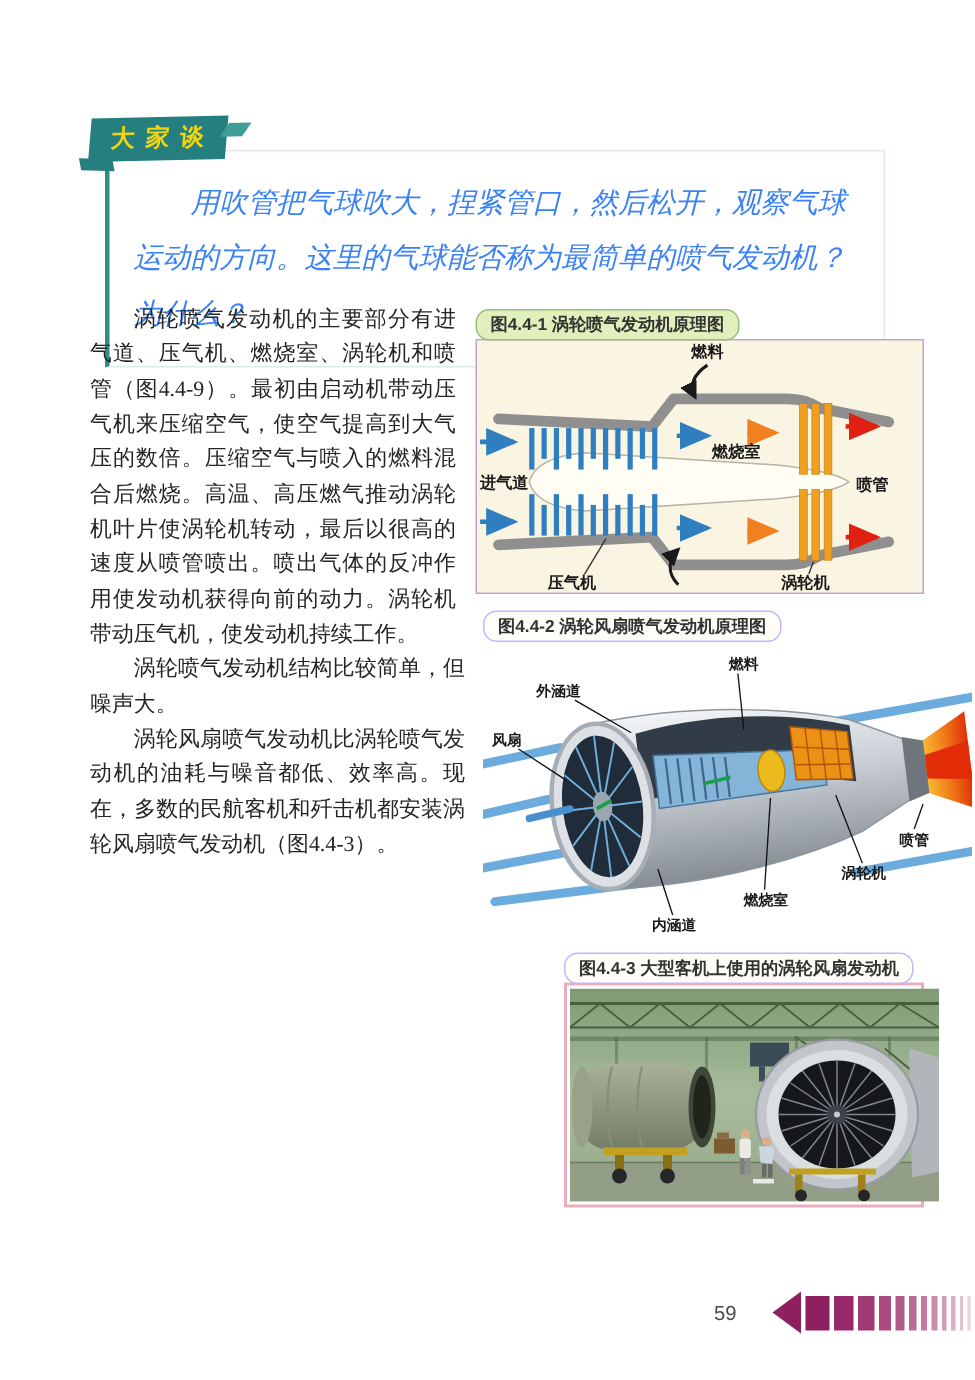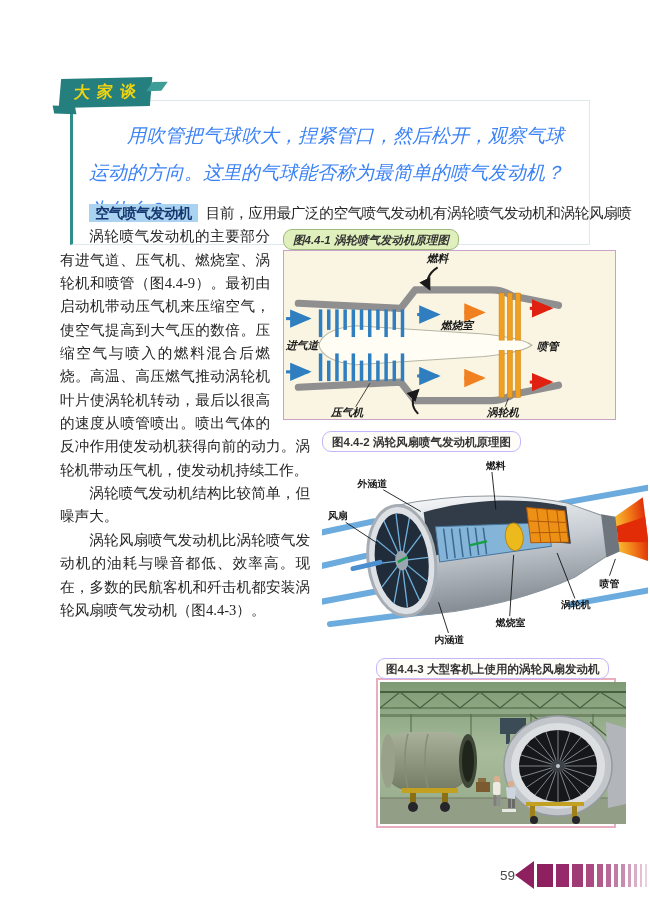--- a/index.html
+++ b/index.html
@@ -30,32 +30,32 @@
   .hl{background:#a9d3f0;color:#17366e;font-weight:bold;padding:1px 6px;margin-right:8px;
     font-family:"Liberation Sans","DejaVu Sans",sans-serif;font-size:14.2px;}
 
   
   figure{margin:0;font-family:"Liberation Sans","DejaVu Sans",sans-serif;}
   .fig{float:right;clear:right;}
   .figtab{display:inline-block;position:relative;z-index:2;font-size:11.5px;font-weight:bold;
     color:#333;padding:2px 9px 1px;border-radius:9px;line-height:1.4;}
   .figtab.green{background:#e0f0bc;border:1px solid #9fb87c;}
   .figtab.pink{background:#fffdf8;border:1px solid #c4b5fd;}
-  .fig441{width:333px;margin:3px 0 10px 13px;font-style:italic;}
+  .fig441{width:299px;margin:3px 0 10px 13px;}
   .fig441 .figbox{border:1px solid #c9a3c6;background:#faf5e2;margin-top:-2px;line-height:0;}
   .fig442{width:326px;margin:0 -32px 8px 12px;}
   .fig442 svg{display:block;margin-top:2px;}
   .fig443{width:240px;margin:2px 0 0 12px;}
   .fig443 .photoframe{border:2px solid #e8aebe;background:#fff;padding:2px;margin-top:-2px;line-height:0;}
 
   svg text{font-family:"Liberation Sans","DejaVu Sans",sans-serif;font-weight:bold;fill:#1a1a1a;}
 
   
   .footer{position:absolute;right:0;bottom:31px;display:flex;align-items:center;}
-  .pagenum{font-size:13.5px;color:#4a4a4a;
+  .pagenum{font-size:13.5px;color:#4a4a4a;margin-right:24px;
     font-family:"Liberation Sans","DejaVu Sans",sans-serif;}
   .arrow{display:flex;align-items:center;}
   .arrow-head{width:0;height:0;border-top:14px solid transparent;border-bottom:14px solid transparent;
     border-right:19px solid #8e2060;margin-right:3px;}
   .bars{display:flex;align-items:center;}
   .bars div{height:23px;margin-right:3px;}
   .b1{width:16px;background:#8e2060;}
   .b2{width:13px;background:#97296a;}
   .b3{width:11px;background:#a03a74;}
   .b4{width:8px;background:#aa4a80;}
@@ -74,21 +74,20 @@
 <div class="page">
 
   <div class="disc">
     <div class="disc-label">大家谈</div>
     <div class="disc-box">
       <p>用吹管把气球吹大，捏紧管口，然后松开，观察气球运动的方向。这里的气球能否称为最简单的喷气发动机？为什么？</p>
     </div>
   </div>
 
   <div class="main">
-    <p class="heading-line"><span class="hl">空气喷气发动机</span><span>目前，应用最广泛的空气喷气发动机有涡轮喷气发动机和涡轮风扇喷</span></p>
 
     <div class="flow">
 
       <figure class="fig fig441">
         <div class="figtab green">图4.4-1 涡轮喷气发动机原理图</div>
         <div class="figbox">
           <svg width="297" height="168" viewBox="0 0 290 164">
             <defs>
               <marker id="mb" markerWidth="8" markerHeight="7" refX="6" refY="3" orient="auto">
                   <path d="M0,0 L7,3 L0,6 Z" fill="#2e7ec0"></path>

